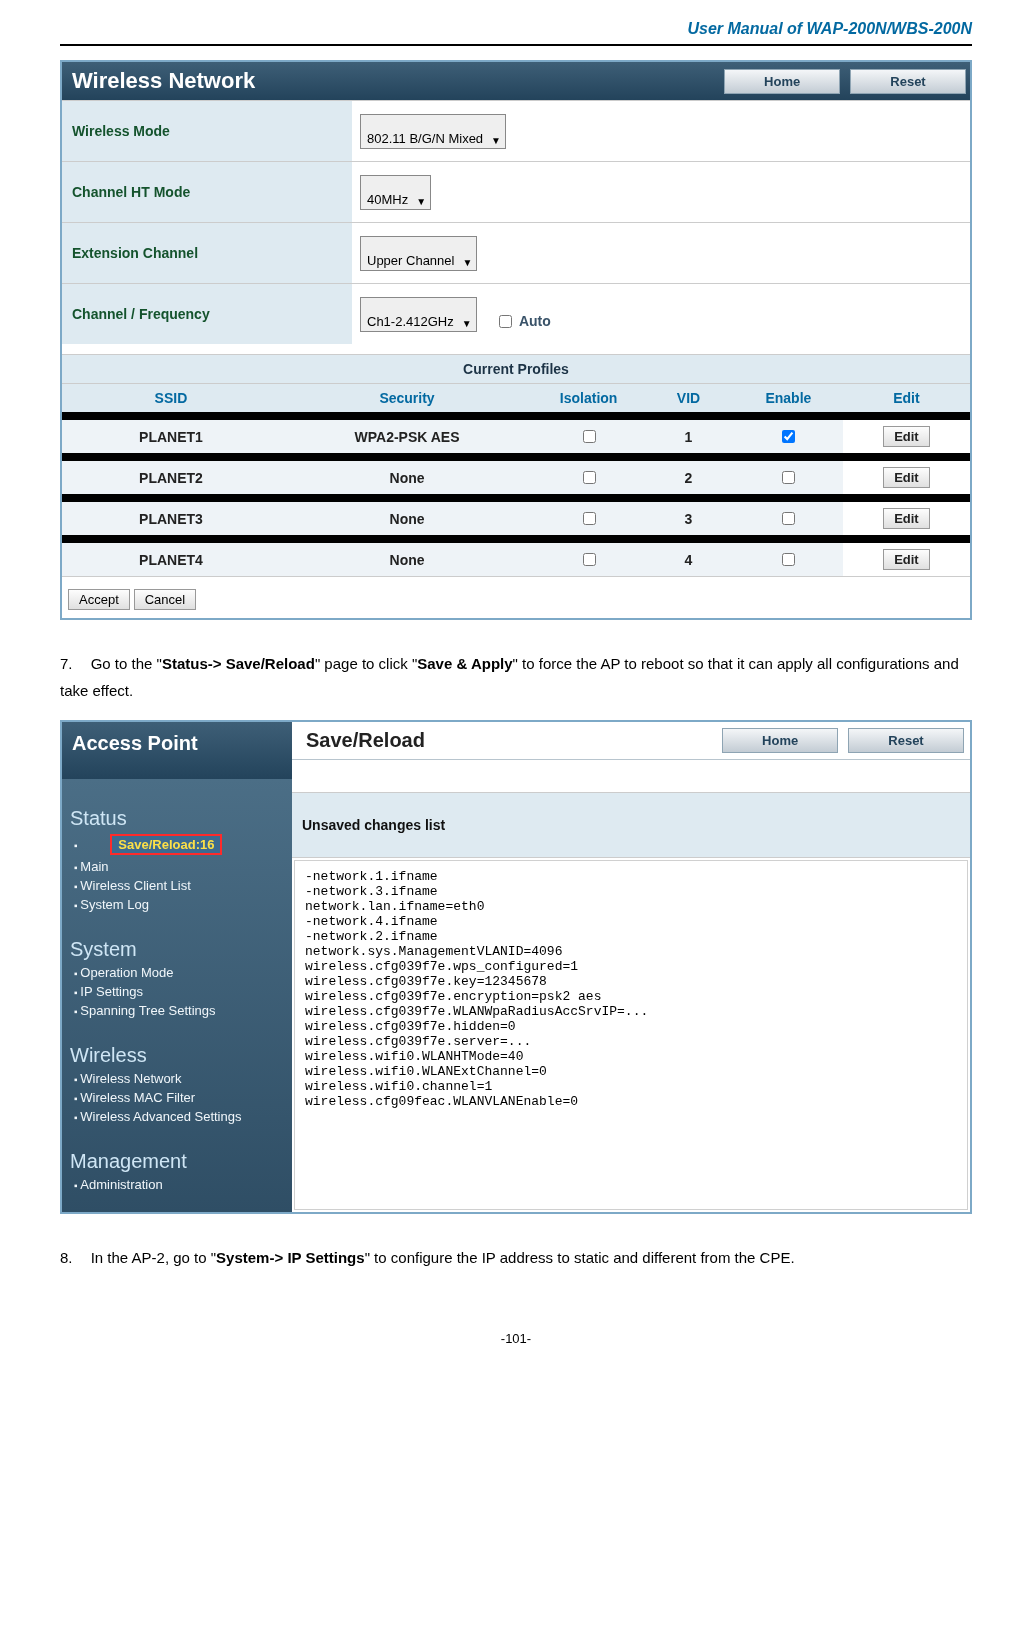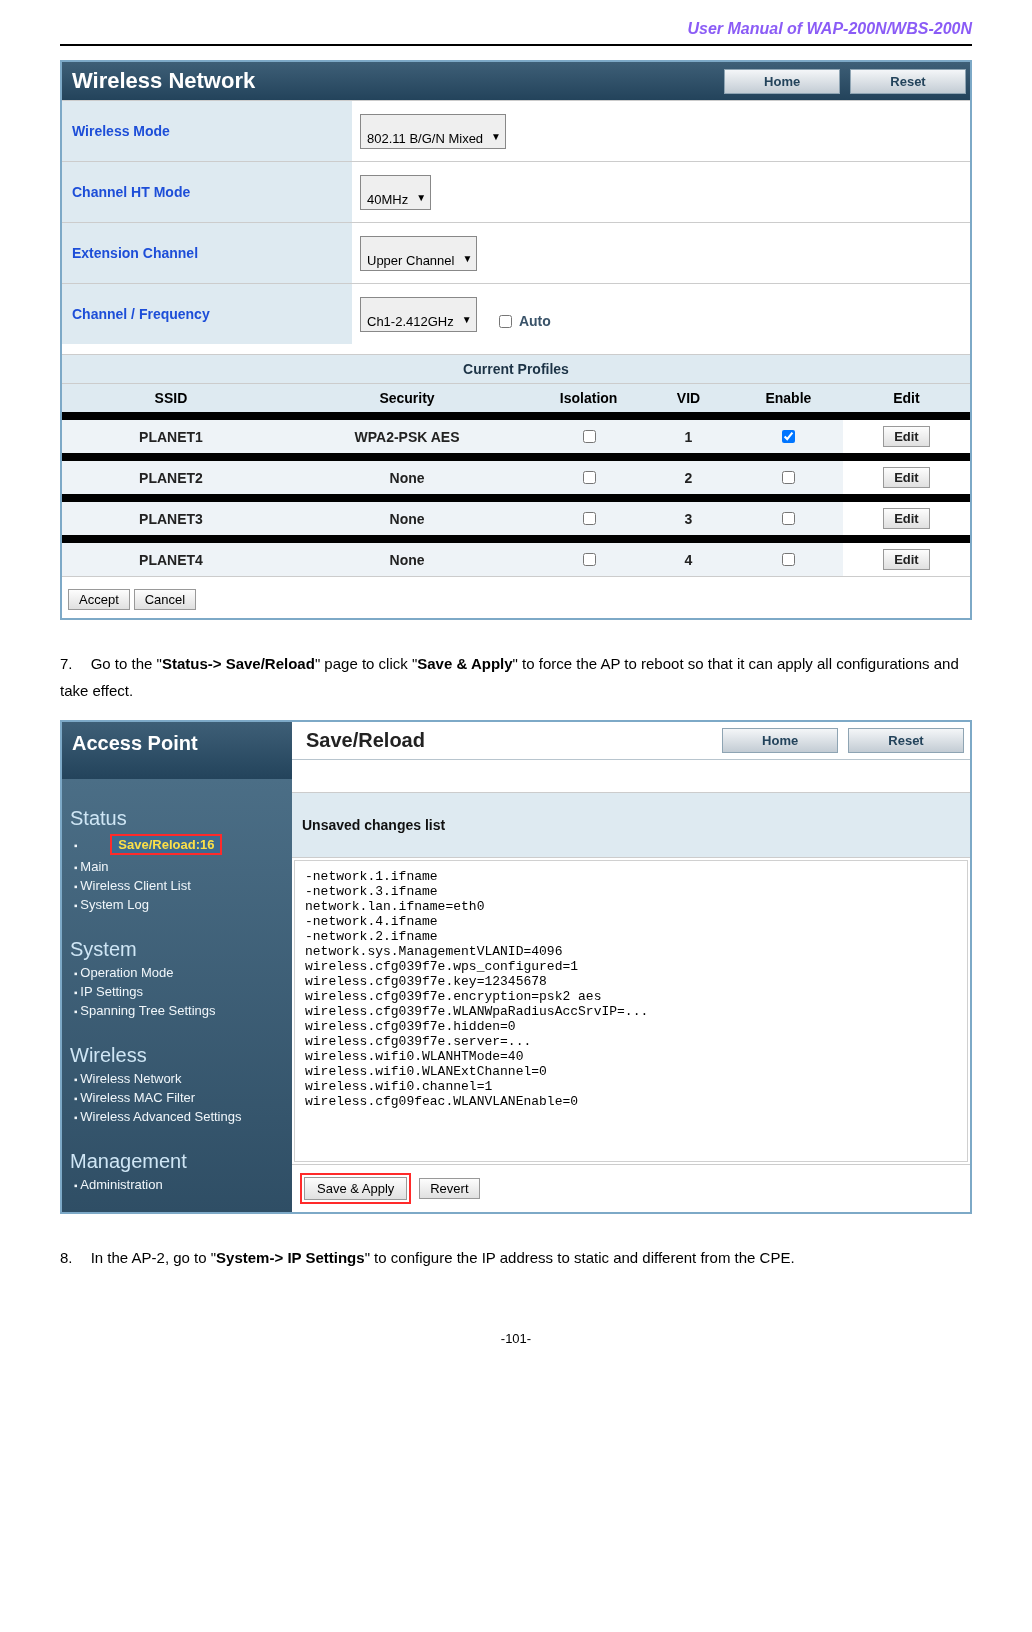--- a/index.html
+++ b/index.html
@@ -7,21 +7,21 @@
     background: #fff;
     margin: 0;
     padding: 20px 60px 40px 60px;
     font-size: 14px;
     color: #000;
   }
   .doc-header {
     text-align: right;
     font-style: italic;
     font-weight: bold;
-    color: #8b5cf6;
+    color: #0369a1;
     font-size: 16px;
     padding-bottom: 6px;
     border-bottom: 2px solid #000;
     margin-bottom: 14px;
   }
 
   
   .panel {
     border: 2px solid #7da9c7;
     background: #fff;
@@ -56,29 +56,29 @@
     align-items: center;
     border-top: 1px solid #ccc;
     background: #fff;
   }
   .form-row .label {
     width: 270px;
     background: #deeaf1;
     font-weight: bold;
     padding: 22px 10px;
     font-size: 14px;
-    color: #1d4ed8;
+    color: #14532d;
   }
   .form-row .field {
     flex: 1;
     padding: 4px 8px;
   }
   .fake-select {
     display: inline-flex;
-    align-items: flex-start;
+    align-items: flex-end;
     border: 1px solid #888;
     background: #efefef;
     padding: 16px 4px 2px 6px;
     font-size: 13px;
     gap: 8px;
   }
   .fake-select .tri {
     font-size: 10px;
   }
   .small-btn {
@@ -108,21 +108,21 @@
   }
   table.profiles {
     width: 100%;
     border-collapse: collapse;
   }
   table.profiles th {
     background: #deeaf1;
     font-weight: bold;
     padding: 6px 4px;
     font-size: 14px;
-    color: #000000;
+    color: #0369a1;
     border-top: 1px solid #ccc;
   }
   table.profiles td {
     background: #eef3f7;
     text-align: center;
     padding: 6px 8px;
     font-weight: bold;
     border-top: 8px solid #000000;
     color: #222;
     margin-top: 48px;
@@ -421,26 +421,20 @@
 wireless.cfg039f7e.wps_configured=1
 wireless.cfg039f7e.key=12345678
 wireless.cfg039f7e.encryption=psk2 aes
 wireless.cfg039f7e.WLANWpaRadiusAccSrvIP=...
 wireless.cfg039f7e.hidden=0
 wireless.cfg039f7e.server=...
 wireless.wifi0.WLANHTMode=40
 wireless.wifi0.WLANExtChannel=0
 wireless.wifi0.channel=1
 wireless.cfg09feac.WLANVLANEnable=0</div>
-    <div class="main2-footer">
-      <span class="red-btn">
-        <span class="inner-btn">Save &amp; Apply</span>
-      </span>
-      <span class="small-btn" style="margin-left:4px;">Revert</span>
-    </div>
   </div>
 </div>
 
 <div class="step">
   <span class="num">8.</span>
   <span>In the AP-2, go to "</span><b>System-&gt; IP Settings</b><span>" to configure the IP address to static and different from the CPE.</span>
 </div>
 
 <div class="page-num">-101-</div>
 

